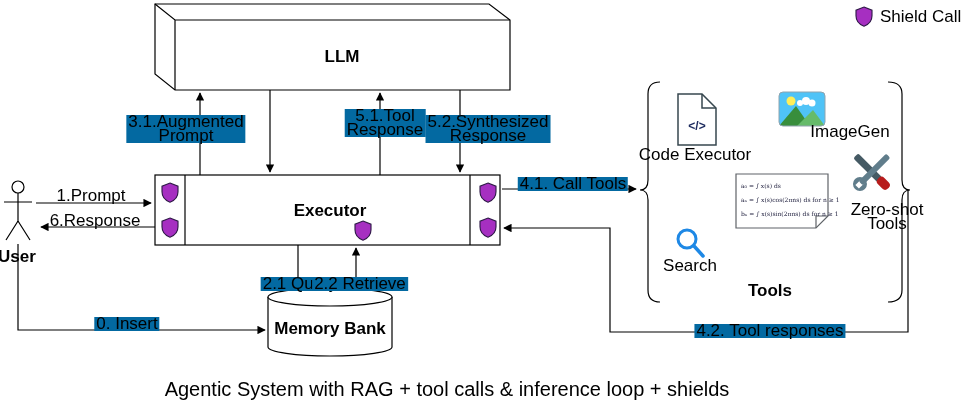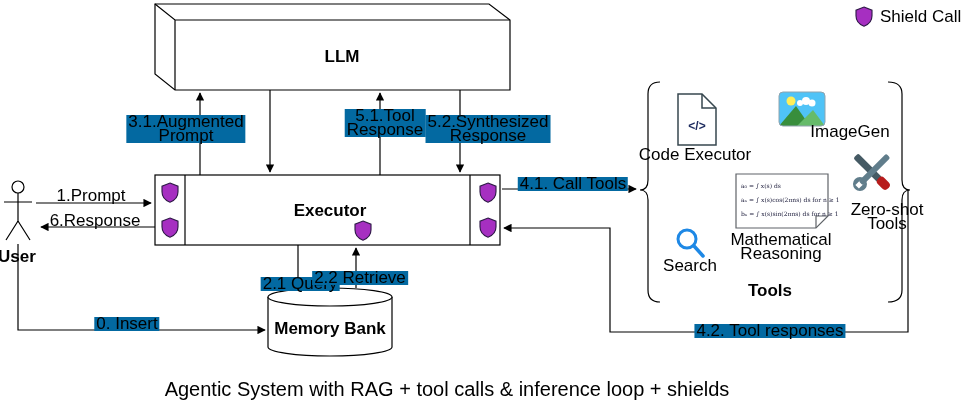--- a/index.html
+++ b/index.html
@@ -142,28 +142,26 @@
   <div class="lbl bg nowrap" style="left:127px; top:324px;">0. Insert</div>
 
   <div class="lbl bg" style="left:186px; top:129px;">3.1.Augmented
 Prompt</div>
   <div class="lbl bg" style="left:385px; top:123px;">5.1.Tool
 Response</div>
   <div class="lbl bg" style="left:488px; top:129px;">5.2.Synthesized
 Response</div>
 
   <div class="lbl bg nowrap" style="left:300px; top:284px;">2.1 Query</div>
-  <div class="lbl bg nowrap" style="left:360px; top:278px;">2.2 Retrieve</div>
+  <div class="lbl bg nowrap" style="left:360px; top:284px;">2.2 Retrieve</div>
 
   <div class="lbl bg nowrap" style="left:573px; top:184px;">4.1. Call Tools</div>
   <div class="lbl bg nowrap" style="left:770px; top:331px;">4.2. Tool responses</div>
 
   <div class="lbl nowrap" style="left:695px; top:155px;">Code Executor</div>
   <div class="lbl nowrap" style="left:850px; top:132px;text-align:center;">ImageGen</div>
   <div class="lbl nowrap" style="left:690px; top:266px;">Search</div>
-  <div class="lbl" style="left:781px; top:247px;">Mathematical
-Reasoning</div>
   <div class="lbl" style="left:871px; top:217px;margin-left:16px;">Zero-shot
 Tools</div>
   <div class="lbl bold nowrap" style="left:770px; top:291px;">Tools</div>
 
   <div class="lbl title" style="left:447px; top:389px;">Agentic System with RAG + tool calls &amp; inference loop + shields</div>
 </div>
 
 </body></html>

